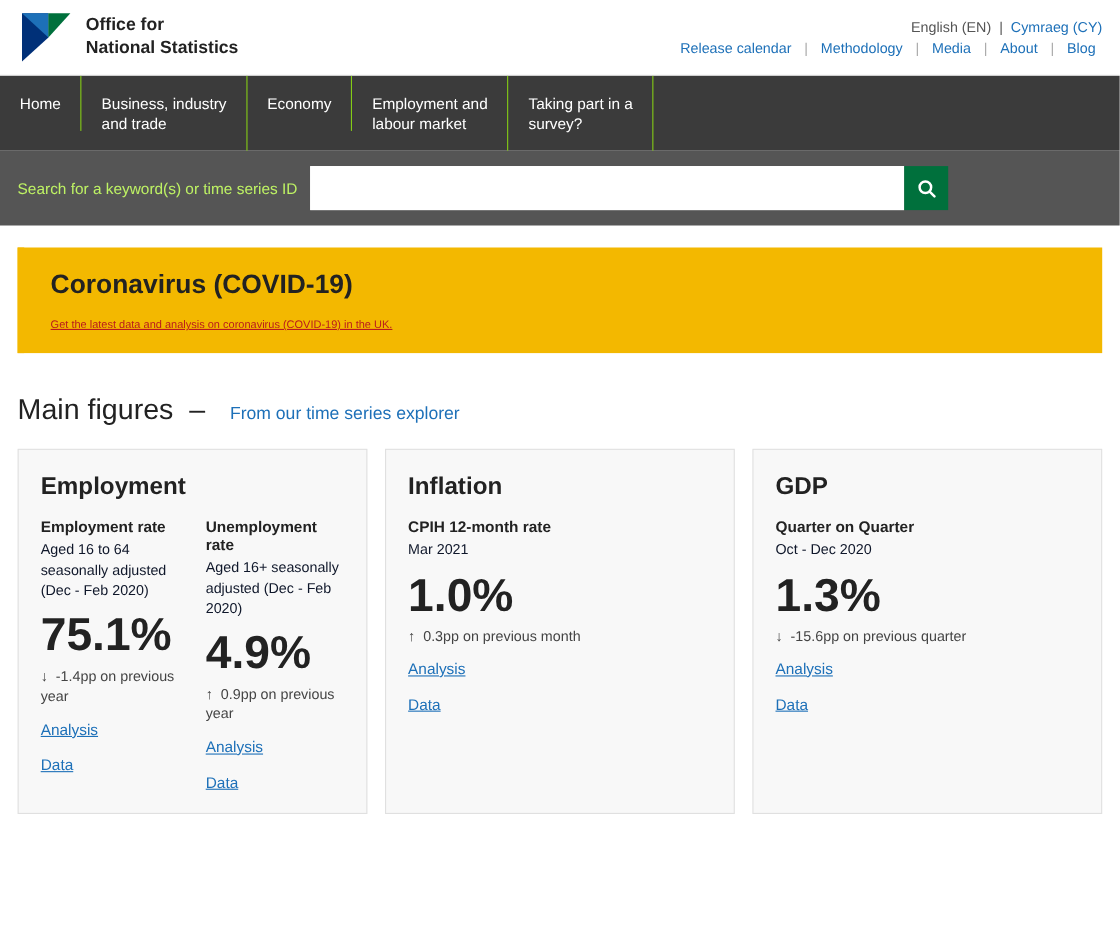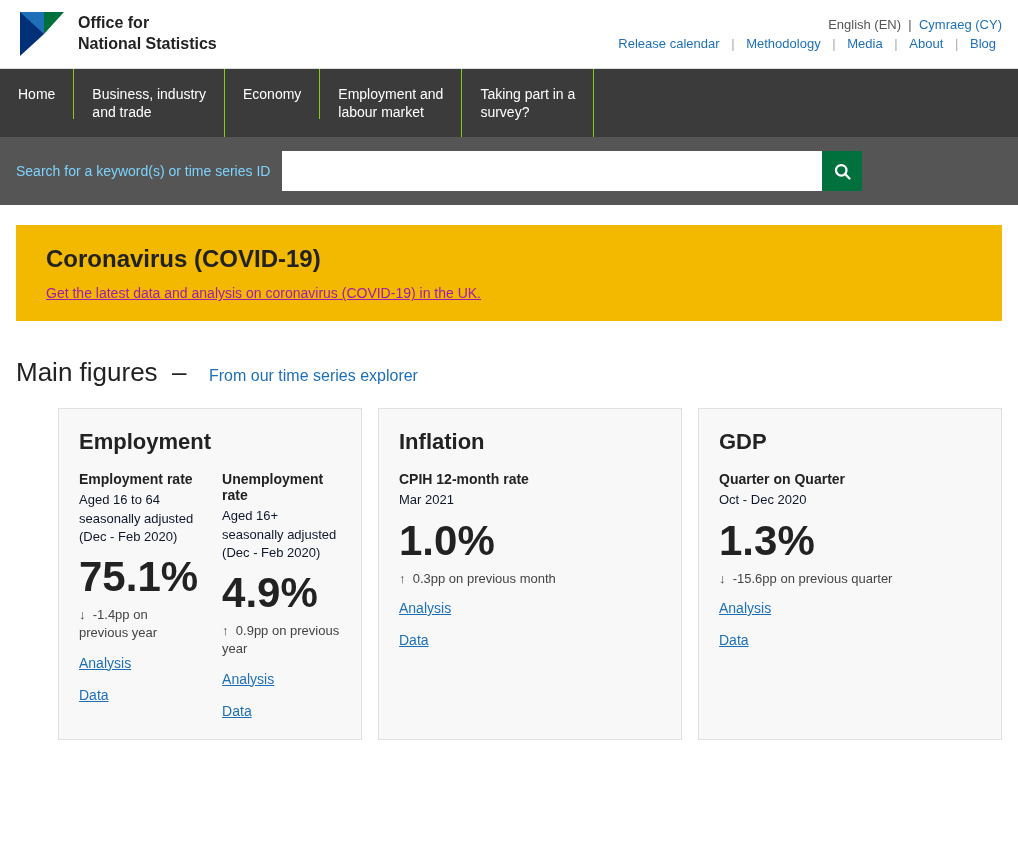--- a/index.html
+++ b/index.html
@@ -69,21 +69,21 @@
 
     
     .search-bar {
       background: #555;
       padding: 14px 16px;
       display: flex;
       align-items: center;
       gap: 12px;
     }
     .search-label {
-      color: #7dd3fc;
+      color: #bef264;
       font-size: 14px;
       white-space: nowrap;
     }
     .search-input-wrap {
       display: flex;
       flex: 1;
       max-width: 580px;
     }
     .search-input-wrap input {
       flex: 1;
@@ -113,22 +113,22 @@
       padding: 20px 24px;
       border-left: 6px solid #f3b800;
     }
     .covid-banner h2 {
       font-size: 24px;
       font-weight: bold;
       color: #222;
       margin-bottom: 12px;
     }
     .covid-banner a {
-      color: #a21caf;
-      font-size: 14px;
+      color: #b91c1c;
+      font-size: 10px;
     }
 
     
     .main-figures-section {
       padding: 16px 16px 0 16px;
     }
     .main-figures-heading {
       font-size: 26px;
       font-weight: normal;
       color: #222;
@@ -139,21 +139,20 @@
       color: #1d70b8;
       text-decoration: none;
       margin-left: 8px;
     }
 
     
     .cards-row {
       display: flex;
       gap: 16px;
       flex-wrap: wrap;
-      margin-left: 42px;
     }
     .card {
       background: #f8f8f8;
       border: 1px solid #e0e0e0;
       padding: 20px;
       flex: 1;
       min-width: 220px;
     }
     .card-title {
       font-size: 22px;

